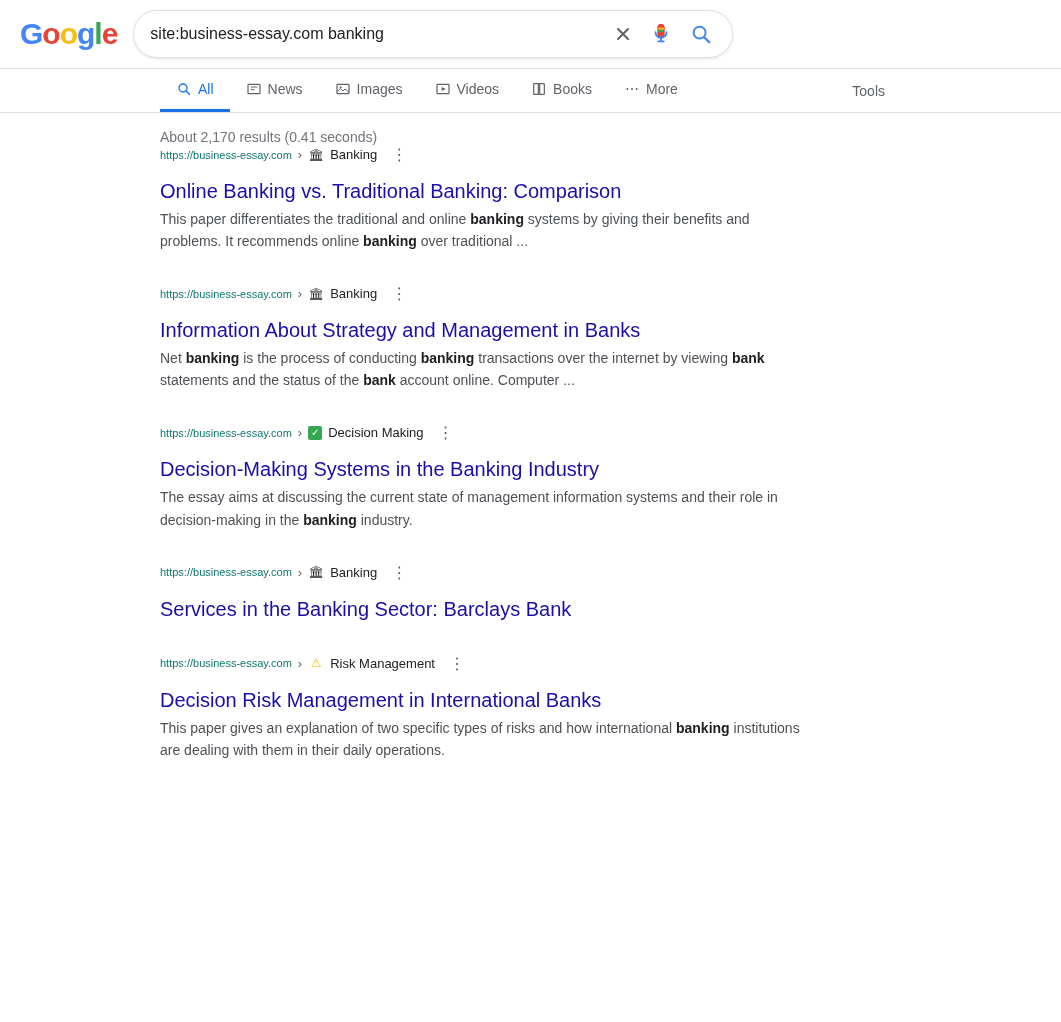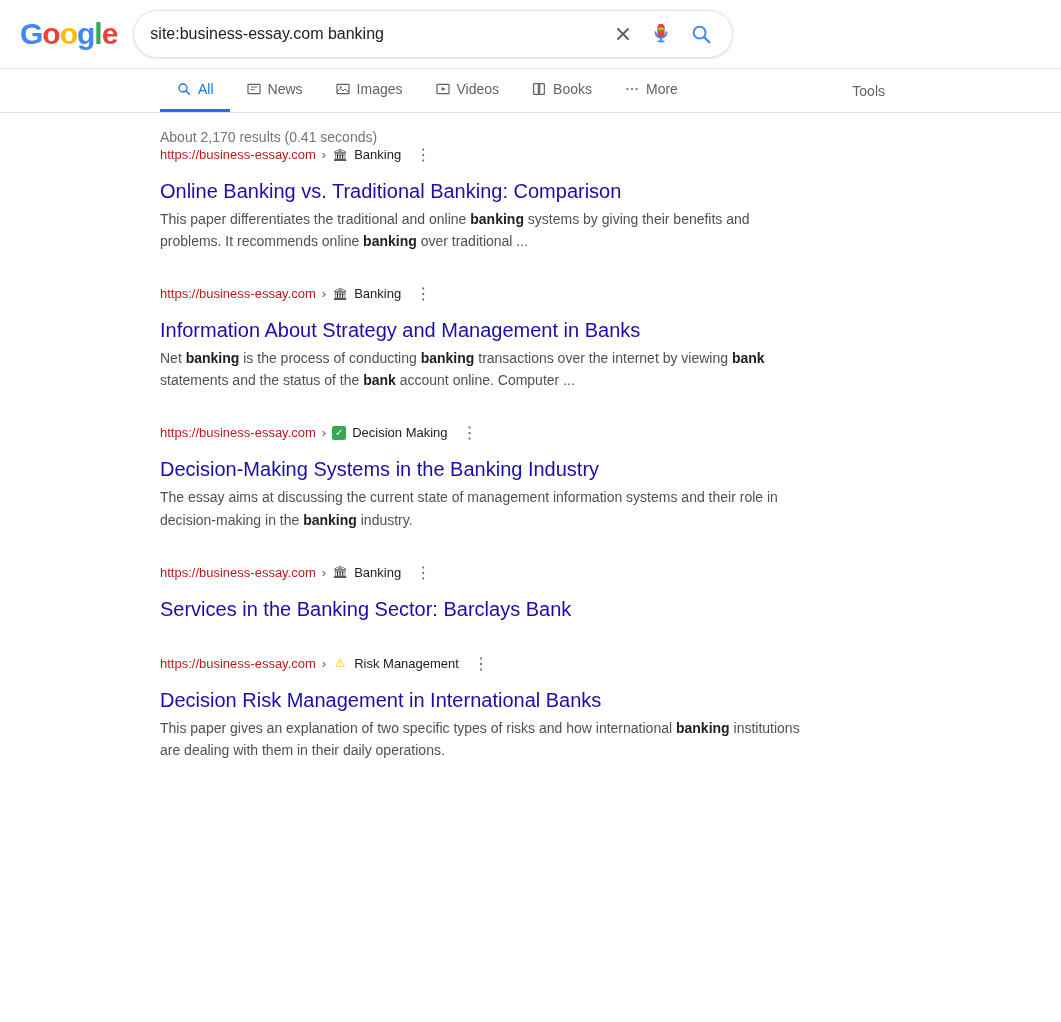--- a/index.html
+++ b/index.html
@@ -133,22 +133,22 @@
     }
 
     .result-url-line {
       display: flex;
       align-items: center;
       gap: 6px;
       margin-bottom: 2px;
     }
 
     .result-url {
-      color: #b91c1c;
-      font-size: 13px;
+      color: #0f766e;
+      font-size: 11px;
     }
 
     .result-favicon {
       width: 16px;
       height: 16px;
       display: inline-flex;
       align-items: center;
       justify-content: center;
       font-size: 12px;
       flex-shrink: 0;

